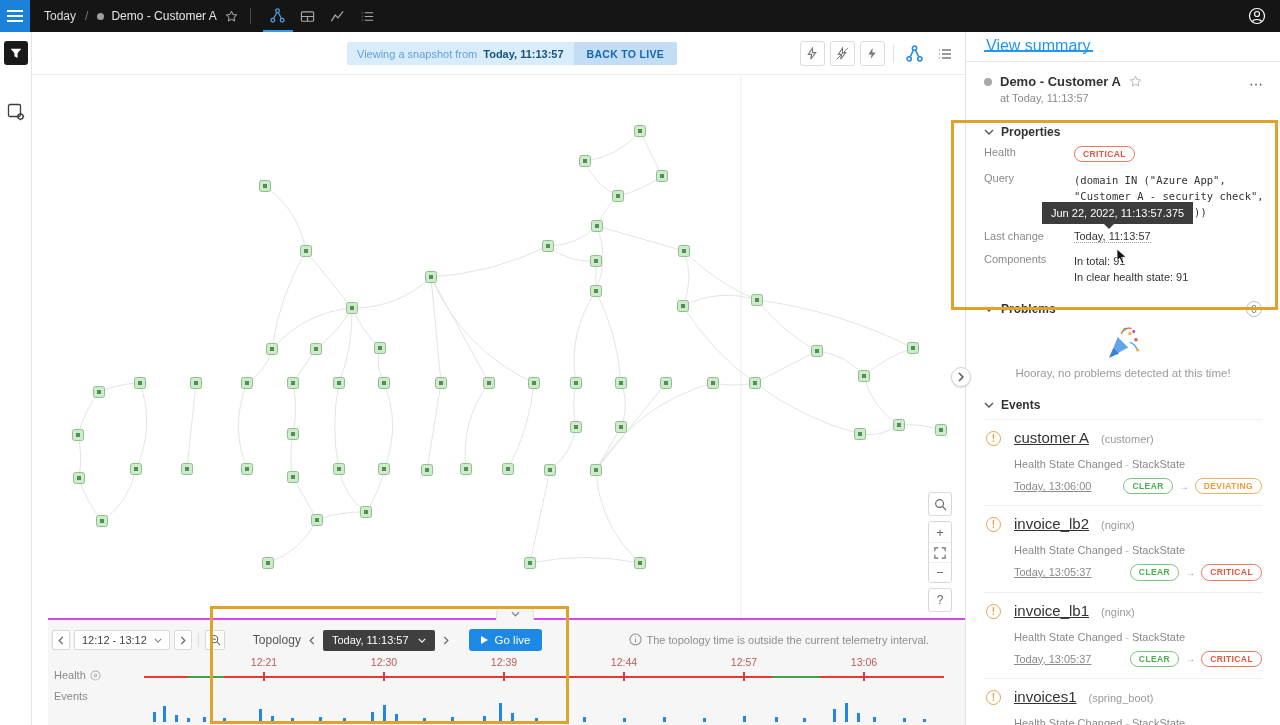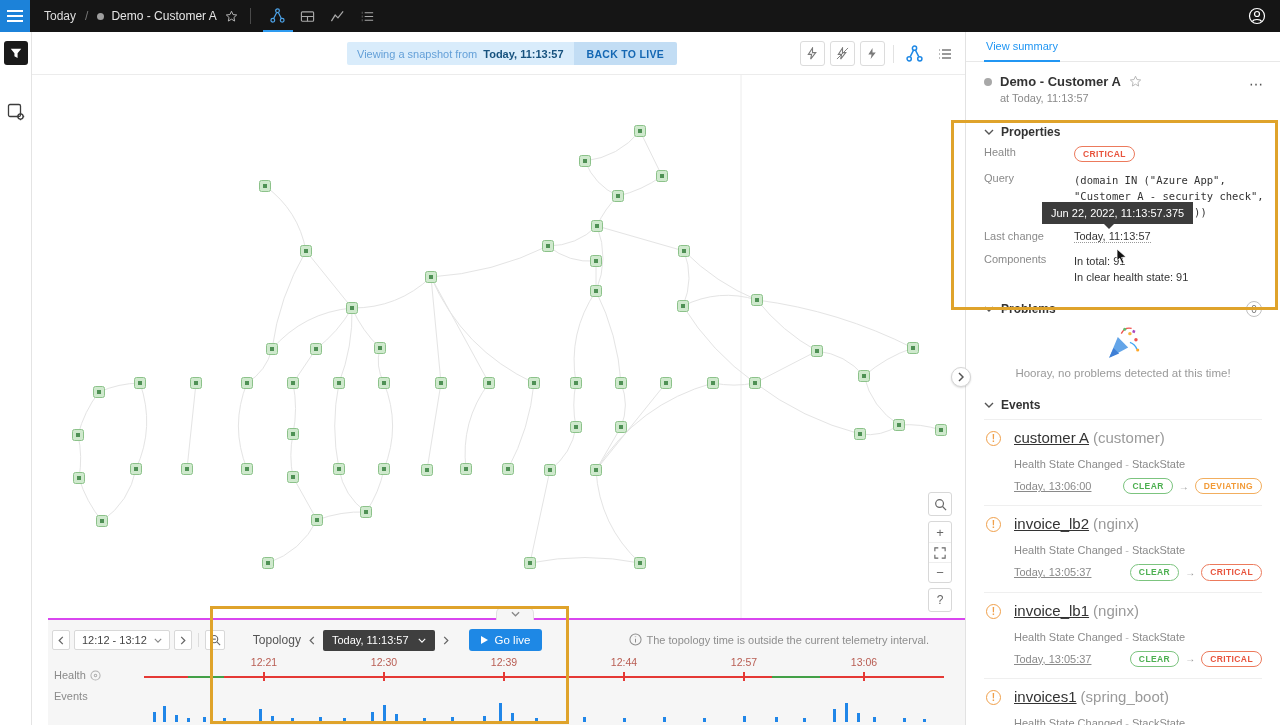--- a/index.html
+++ b/index.html
@@ -97,22 +97,22 @@
   .hseg-red{background:#e53935}
   .hseg-green{background:#43a047}
   .tick-mark{position:absolute;top:0;width:2px;height:9px;background:#e53935}
   #event-bars{position:absolute;left:96px;bottom:3px;width:800px;height:21px}
   .ebar{position:absolute;bottom:0;width:3px;background:#2086e8}
 
   
   #right-panel{position:absolute;right:0;top:32px;width:315px;bottom:0;background:#fff;
     border-left:1px solid #e2e2e2;z-index:10;overflow:hidden}
   #rp-tabs{height:30px;border-bottom:1px solid #e8e8e8;position:relative}
-  #rp-tab{position:absolute;left:18px;top:0;height:30px;line-height:28px;color:#2196f3;
-    font-size:11px;border-bottom:2px solid #2196f3;padding:0 2px}
+  #rp-tab{position:absolute;left:18px;top:0;height:20px;line-height:28px;color:#2196f3;
+    font-size:16px;border-bottom:2px solid #2196f3;padding:0 2px}
   #rp-title-block{padding:12px 18px 6px;position:relative}
   #rp-title-row{display:flex;align-items:center;gap:8px}
   #rp-state-dot{width:8px;height:8px;border-radius:50%;background:#a8a8a8}
   #rp-title{font-size:13px;font-weight:bold;color:#333}
   #rp-star{color:#b5b5b5}
   #rp-menu{position:absolute;right:16px;top:14px;color:#555;font-size:14px;letter-spacing:1px}
   #rp-subtitle{margin-left:16px;margin-top:3px;font-size:11px;color:#8a8a8a}
   .rp-section{padding:0 18px;margin-top:8px}
   .sec-header{display:flex;align-items:center;gap:7px;height:28px;font-size:12px;font-weight:bold;color:#333}
   .chev{color:#555}
@@ -132,21 +132,21 @@
     border-top-color:#3c3c3c;border-bottom:none}
   #cursor-icon{position:absolute;left:150px;top:216px;z-index:9}
   #problems-count{margin-left:auto;width:16px;height:16px;border:1px solid #c0c0c0;border-radius:50%;
     color:#777;font-size:10px;font-weight:normal;display:flex;align-items:center;justify-content:center}
   #party-wrap{display:flex;justify-content:center;margin:2px 0 4px}
   #hooray{text-align:center;font-size:11.5px;color:#9a9a9a;margin-bottom:12px}
   .event-item{position:relative;padding:9px 0 11px 30px;border-top:1px solid #efefef}
   .warn-icon{position:absolute;left:2px;top:11px;width:15px;height:15px;border:1.5px solid #f0a04b;
     border-radius:50%;color:#f0a04b;font-size:10px;font-weight:bold;display:flex;align-items:center;justify-content:center}
   .ev-name{font-size:15px;color:#333;text-decoration:underline;cursor:pointer}
-  .ev-type{font-size:15px;color:#9a9a9a;margin-left:4px}
+  .ev-type{font-size:11px;color:#9a9a9a;margin-left:12px}
   .ev-desc-row{margin-top:12px;font-size:11px;color:#8a8a8a}
   .ev-sep{color:#bbb;margin:0 3px}
   .ev-bottom-row{margin-top:8px;display:flex;align-items:center;font-size:11px}
   .ev-time{color:#8a8a8a;text-decoration:underline;cursor:pointer}
   .ev-badges{margin-left:auto;display:flex;align-items:center;gap:6px}
   .arrow-glyph{color:#999;font-size:10px}
 
   
   .annotation{position:absolute;border:3px solid #dfa32b;z-index:50;pointer-events:none}
   #anno-properties{left:951px;top:120px;width:327px;height:190px}

